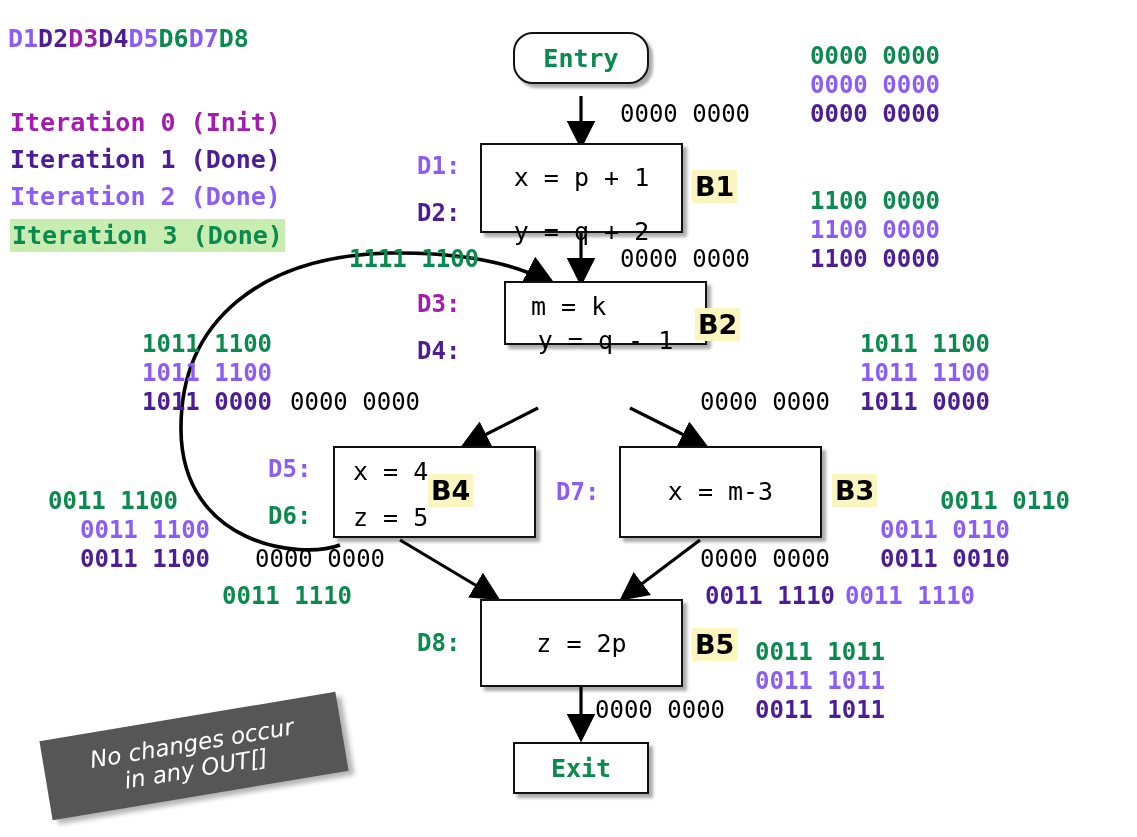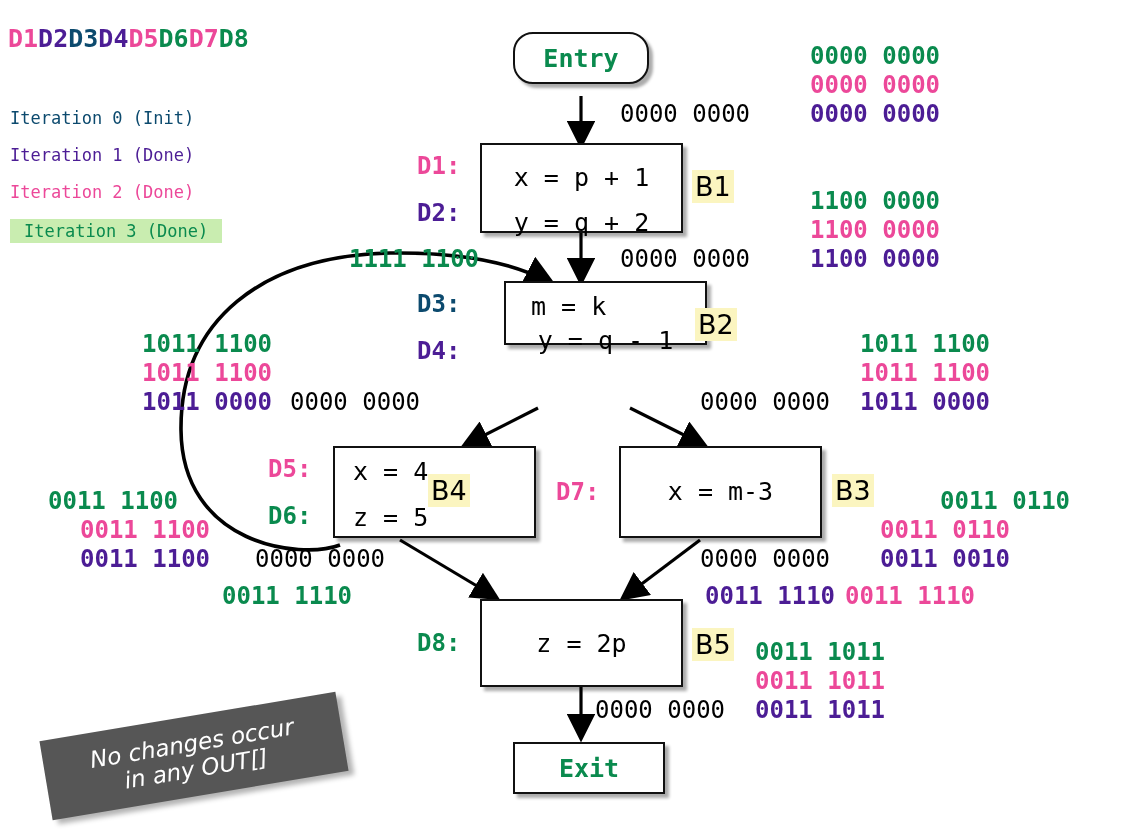--- a/index.html
+++ b/index.html
@@ -4,42 +4,42 @@
 <style>
   html,body{margin:0;padding:0;background:#ffffff;}
   body{width:1137px;height:837px;position:relative;overflow:hidden;
        font-family:"DejaVu Sans Mono","Liberation Mono",monospace;}
   #stage{position:absolute;left:0;top:0;width:1137px;height:837px;}
 
   .abs{position:absolute;white-space:pre;}
 
   
   .c-green{color:#0a8a4e;}
-  .c-blue{color:#ec4899;}
+  .c-blue{color:#8b5cf6;}
   .c-red{color:#4c1d95;}
-  .c-black{color:#0c4a6e;}
+  .c-black{color:#a21caf;}
 
   
   .legend-row{font-size:25px;font-weight:bold;letter-spacing:0px;}
   .legend-zeros{font-size:25px;font-weight:bold;letter-spacing:9.5px;}
-  .iter{font-size:17px;}
+  .iter{font-size:25px;font-weight:bold;}
   .iter-hl{background:#c9edb0;}
 
   
   .node{position:absolute;background:#ffffff;border:2.5px solid #111111;
         box-sizing:border-box;box-shadow:4px 4px 3px rgba(0,0,0,0.33);}
   .node .stmt{font-size:25px;color:#000;text-align:center;white-space:pre;}
   .term{display:flex;align-items:center;justify-content:center;
         font-size:25px;font-weight:bold;color:#0a8a4e;}
 
   
   .dlab{font-size:24px;font-weight:bold;}
 
   
-  .btag{position:absolute;font-size:27px;font-weight:normal;color:#000;
+  .btag{position:absolute;font-size:27px;font-weight:bold;color:#000;
         background:#fbf5c0;padding:1px 3px;font-family:"DejaVu Sans","Liberation Sans",sans-serif;}
 
   
   .bits{font-size:24px;font-weight:bold;letter-spacing:0px;}
   .bits-black{font-size:24px;color:#000;}
 
   
   #banner{position:absolute;left:44px;top:716px;width:300px;height:80px;
           background:#565656;transform:rotate(-9.5deg);
           box-shadow:5px 5px 5px rgba(0,0,0,0.30);
@@ -78,29 +78,29 @@
 
     <path d="M340,545 C300,560 182,545 181,430 C180,320 262,256 390,253 C460,252 510,262 547,281" fill="none" stroke="#000" stroke-width="3.6" marker-end="url(#ah)"></path>
   </svg>
 
   <div class="abs legend-row" style="left:8px;top:24px;"><span class="c-blue">D1</span><span class="c-red">D2</span><span class="c-black">D3</span><span class="c-red">D4</span><span class="c-blue">D5</span><span class="c-green">D6</span><span class="c-blue">D7</span><span class="c-green">D8</span></div>
 
 
   <div class="abs iter c-black" style="left:10px;top:108px;">Iteration 0 (Init)</div>
   <div class="abs iter c-red" style="left:10px;top:145px;">Iteration 1 (Done)</div>
   <div class="abs iter c-blue" style="left:10px;top:182px;">Iteration 2 (Done)</div>
-  <div class="abs iter c-green iter-hl" style="left:10px;top:219px;padding:2px 14px;text-align:right;">Iteration 3 (Done)</div>
+  <div class="abs iter c-green iter-hl" style="left:10px;top:219px;padding:2px 2px;text-align:right;">Iteration 3 (Done)</div>
 
   <div class="node term" style="left:513px;top:32px;width:136px;height:52px;border-radius:20px;">
     <span>Entry</span>
   </div>
 
   <div class="node" style="left:480px;top:143px;width:203px;height:90px;">
     <div class="stmt" style="margin-top:18px;">x = p + 1</div>
-    <div class="stmt" style="margin-top:16px;">y = q + 2</div>
+    <div class="stmt" style="margin-top:25px;">y = q + 2</div>
   </div>
   <div class="abs dlab c-blue" style="left:417px;top:152px;">D1:</div>
   <div class="abs dlab c-red" style="left:417px;top:199px;">D2:</div>
   <div class="btag" style="left:692px;top:170px;">B1</div>
 
   <div class="node" style="left:504px;top:281px;width:203px;height:64px;">
     <div class="stmt" style="margin-top:9px;text-align:left;padding-left:25px;">m = k</div>
     <div class="stmt" style="margin-top:5px;">y = q - 1</div>
   </div>
   <div class="abs dlab c-black" style="left:417px;top:290px;">D3:</div>
@@ -120,21 +120,21 @@
   </div>
   <div class="abs dlab c-blue" style="left:556px;top:478px;">D7:</div>
   <div class="btag" style="left:832px;top:474px;">B3</div>
 
   <div class="node" style="left:480px;top:599px;width:203px;height:88px;">
     <div class="stmt" style="margin-top:28px;">z = 2p</div>
   </div>
   <div class="abs dlab c-green" style="left:417px;top:629px;">D8:</div>
   <div class="btag" style="left:692px;top:628px;">B5</div>
 
-  <div class="node term" style="left:513px;top:742px;width:152px;height:52px;text-align:center;">
+  <div class="node term" style="left:513px;top:742px;width:136px;height:52px;text-align:center;">
     <span>Exit</span>
   </div>
 
   <div class="abs bits c-green" style="left:810px;top:42px;">0000 0000</div>
   <div class="abs bits c-blue" style="left:810px;top:71px;">0000 0000</div>
   <div class="abs bits c-red" style="left:810px;top:100px;">0000 0000</div>
   <div class="abs bits-black" style="left:620px;top:100px;">0000 0000</div>
 
   <div class="abs bits c-green" style="left:810px;top:187px;">1100 0000</div>
   <div class="abs bits c-blue" style="left:810px;top:216px;">1100 0000</div>

